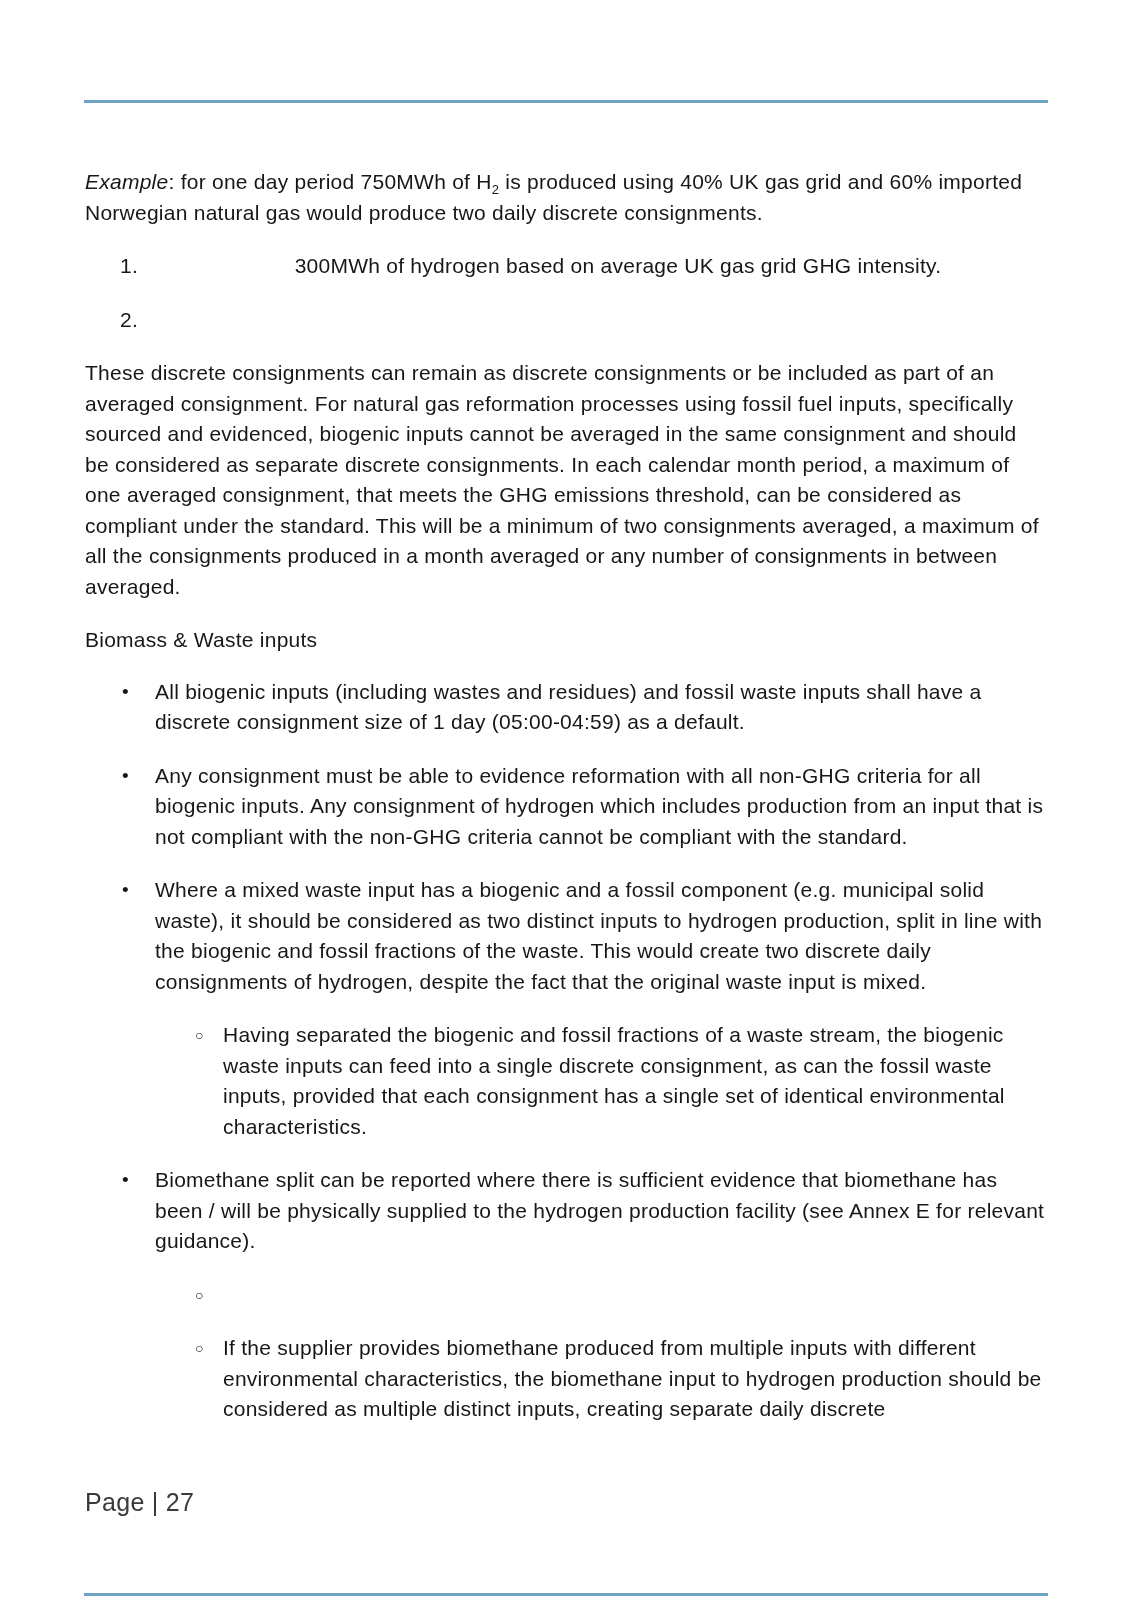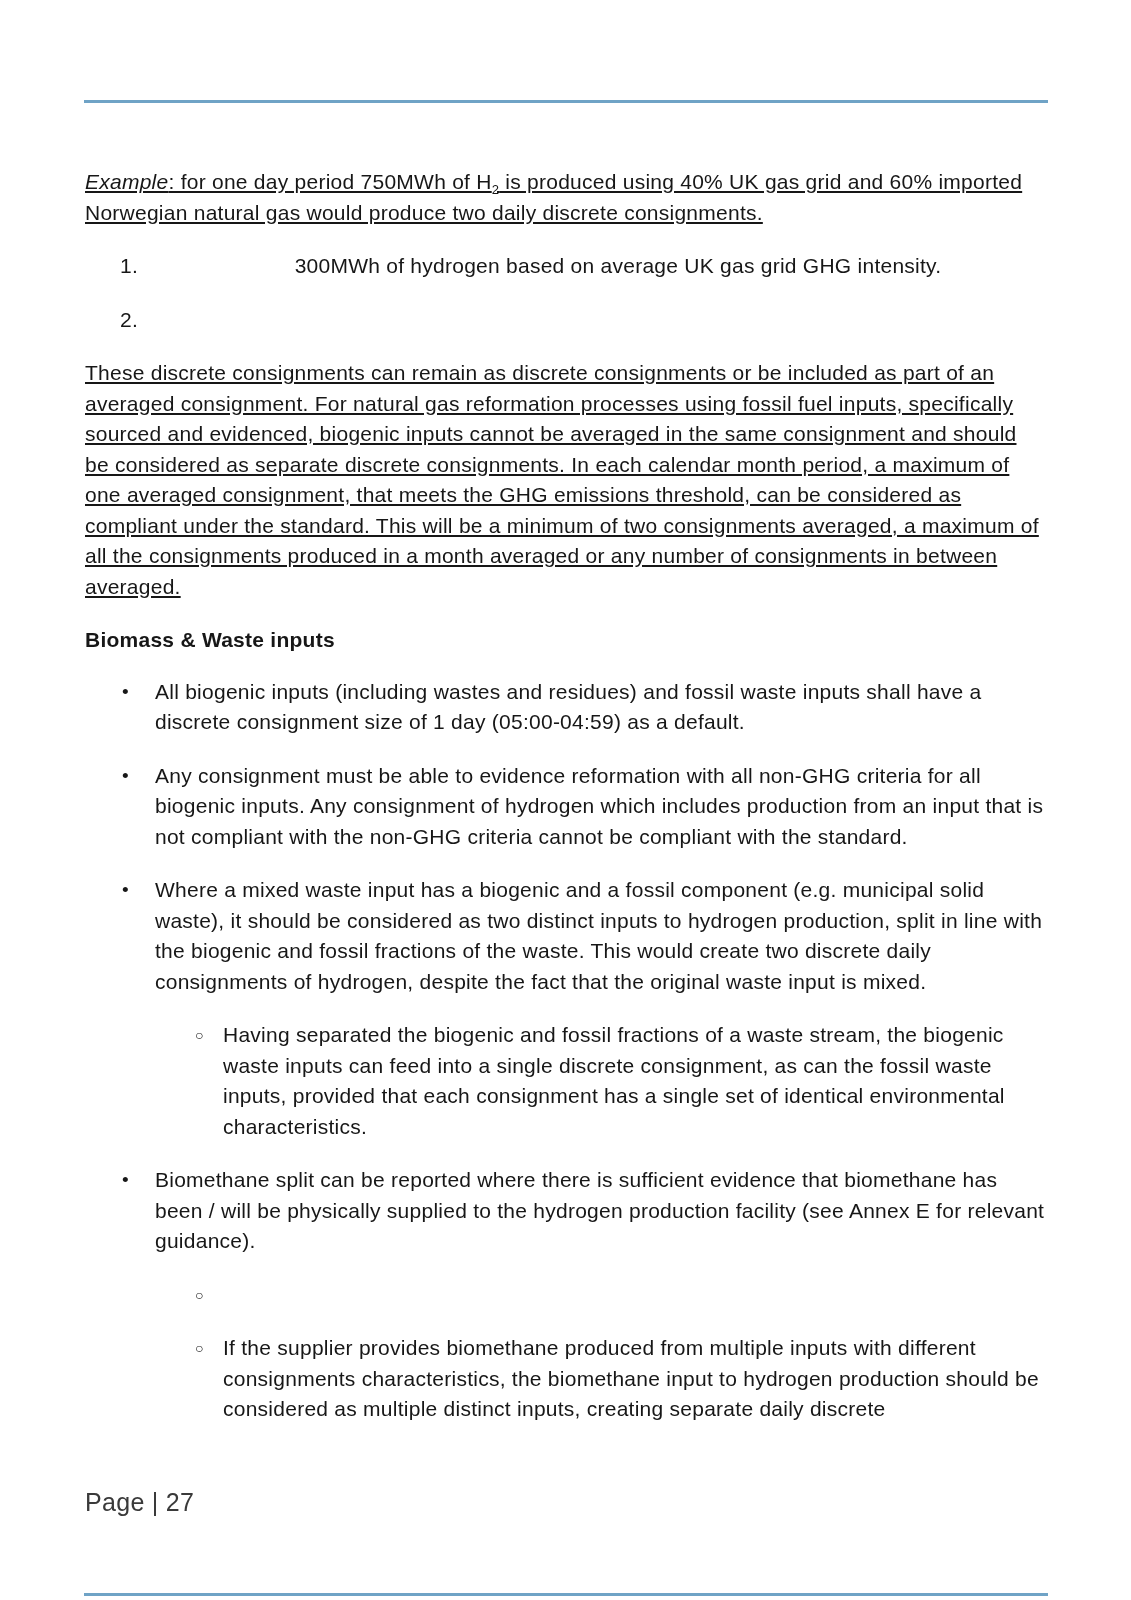--- a/index.html
+++ b/index.html
@@ -16,32 +16,32 @@
   .rule.bottom { top: 1593px; }
   .content {
     position: absolute;
     left: 85px; top: 167px;
     width: 961px;
     font-size: 21px;
     line-height: 30.5px;
     letter-spacing: 0.012em;
   }
   p { margin: 0; }
-  .block { margin-bottom: 23px; text-decoration: underline; }
+  .block { margin-bottom: 23px; }
   .italic { font-style: italic; }
   sub { font-size: 13px; line-height: 0; }
   .num-row { display: flex; margin-bottom: 23px; }
   .num-row .num { flex: none; margin-left: 35px; width: 70px; }
   .num-row .ntext { flex: 1; text-align: center; }
   .bul { display: flex; margin-bottom: 23px; }
   .bul .glyph { flex: none; line-height: 30.5px; }
   .bul.l1 .glyph { margin-left: 37px; width: 33px; font-size: 19px; }
   .bul.l2 .glyph { margin-left: 110px; width: 28px; font-size: 14px; }
   .bul .btext { flex: 1; }
-  .heading { font-weight: bold; margin-bottom: 21px; }
+  .heading { font-weight: normal; margin-bottom: 21px; }
   .footer {
     position: absolute;
     left: 85px; top: 1488px;
     font-size: 25px;
     color: #3a3a3a;
     letter-spacing: 0.012em;
   }
 </style>
 </head>
 <body>
@@ -89,20 +89,20 @@
     <span class="glyph">•</span>
     <p class="btext">Biomethane split can be reported where there is sufficient evidence that biomethane has been / will be physically supplied to the hydrogen production facility (see Annex E for relevant guidance).</p>
   </div>
 
   <div class="bul l2">
     <span class="glyph">○</span>
   </div>
 
   <div class="bul l2">
     <span class="glyph">○</span>
-    <p class="btext">If the supplier provides biomethane produced from multiple inputs with different consignments characteristics, the biomethane input to hydrogen production should be considered as multiple distinct inputs, creating separate daily discrete</p>
+    <p class="btext">If the supplier provides biomethane produced from multiple inputs with different environmental characteristics, the biomethane input to hydrogen production should be considered as multiple distinct inputs, creating separate daily discrete</p>
   </div>
 
 </div>
 
 <div class="footer">Page | 27</div>
 
 <div class="rule bottom" style="background: rgb(111, 163, 198);"></div>
 
 </body></html>

